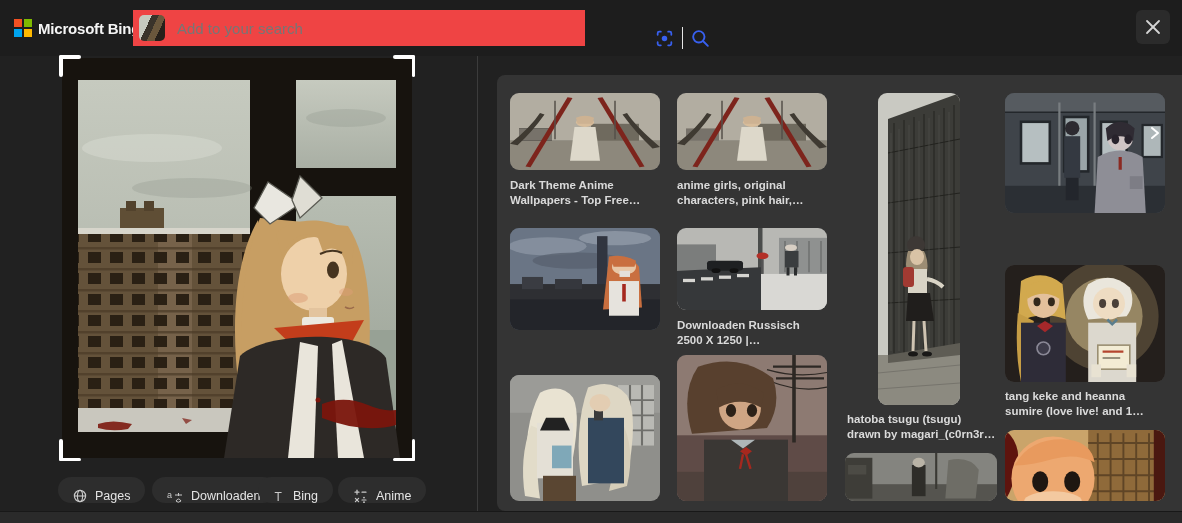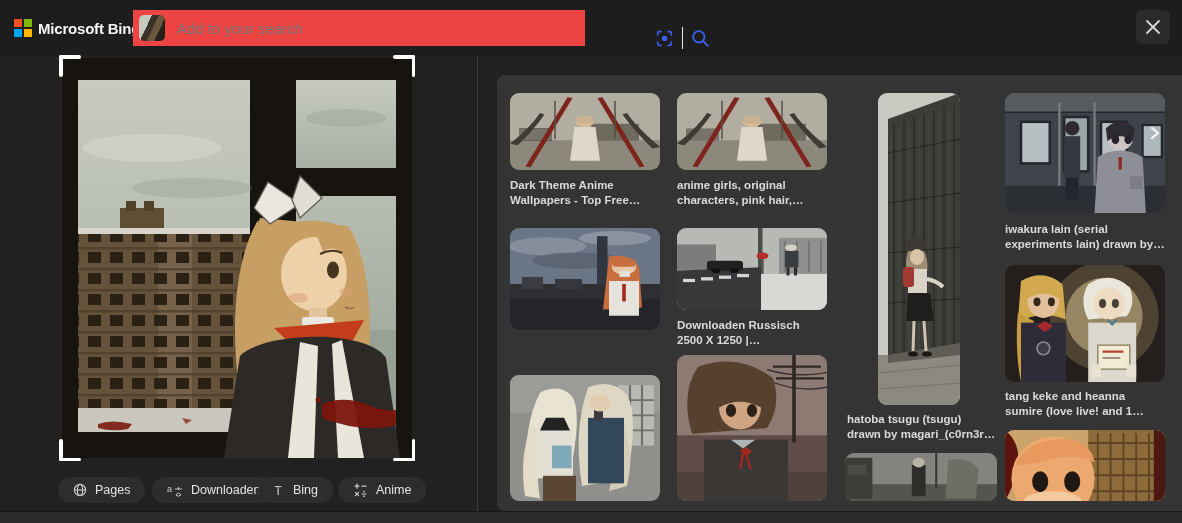--- a/index.html
+++ b/index.html
@@ -22,21 +22,21 @@
 
   
   .main-image{position:absolute;left:62px;top:58px;width:350px;height:400px;overflow:hidden;background:#17130e;}
   .main-image svg{display:block;width:100%;height:100%;}
   .crop-handle{position:absolute;width:22px;height:22px;}
   .crop-handle span{position:absolute;background:#fff;border-radius:2px;}
   .ch-h{width:22px;height:3.5px;}
   .ch-v{width:3.5px;height:22px;}
 
   .actions{position:absolute;left:0;top:477px;width:477px;height:26px;}
-  .pill{position:absolute;top:0;height:26px;display:inline-flex;align-items:center;gap:8px;padding:0 15px;background:#2d2d2d;border-radius:13px;color:#e4e4e4;font-size:12.5px;cursor:pointer;white-space:nowrap;}
+  .pill{position:absolute;top:0;height:26px;display:inline-flex;align-items:flex-end;gap:8px;padding:0 15px;background:#2d2d2d;border-radius:13px;color:#e4e4e4;font-size:12.5px;cursor:pointer;white-space:nowrap;}
   .pill svg{flex:0 0 auto;}
 
   
   .vdivider{position:absolute;left:477px;top:56px;width:1px;height:455px;background:#3c3c3c;}
   .panel{position:absolute;left:497px;top:75px;width:685px;height:436px;background:#343434;border-radius:8px 0 0 8px;overflow:hidden;}
   .thumb{position:absolute;border-radius:9px;overflow:hidden;background:#4a4a4a;cursor:pointer;}
   .thumb svg{display:block;width:100%;height:100%;}
   .cap{position:absolute;font-size:11.5px;line-height:15px;font-weight:700;color:#dadada;display:-webkit-box;-webkit-line-clamp:2;-webkit-box-orient:vertical;overflow:hidden;cursor:pointer;}
   .chev{position:absolute;display:flex;align-items:center;justify-content:center;cursor:pointer;}
 
@@ -440,21 +440,20 @@
         <path d="M58,40 q14,-8 28,0 l2,35 -32,0 Z" fill="#8e8e96"></path>
         <line x1="72" y1="40" x2="72" y2="48" stroke="#8b2a22" stroke-width="2"></line>
         <rect x="78" y="52" width="8" height="8" fill="#7d7d85"></rect>
       </svg>
     </div>
     <div class="chev" style="left:650px;top:50px;width:16px;height:16px">
       <svg width="16" height="16" viewBox="0 0 16 16">
           <polyline points="5,3 11,8 5,13" fill="none" stroke="#ffffff" stroke-width="2" stroke-linecap="round" stroke-linejoin="round"></polyline>
         </svg>
     </div>
-    <div class="cap" style="left:508px;top:147px;width:160px">iwakura lain (serial experiments lain) drawn by…</div>
 
     <div class="thumb" style="left:508px;top:190px;width:160px;height:117px">
       <svg viewBox="0 0 100 73" preserveAspectRatio="none">
         <rect width="100" height="73" fill="#241f1c"></rect>
         <circle cx="62" cy="32" r="34" fill="#6b5c42" opacity="0.6"></circle>
         <circle cx="62" cy="32" r="24" fill="#b5a378" opacity="0.7"></circle>
         <path d="M10,10 q14,-8 26,2 l2,22 q-16,-6 -30,2 Z" fill="#d2a94e"></path>
         <path d="M8,30 q-2,24 2,43 l8,0 q-2,-22 0,-38 Z" fill="#c69d45"></path>
         <ellipse cx="24" cy="22" rx="10" ry="11" fill="#e3c09b"></ellipse>
         <path d="M13,14 q11,-8 22,0 l-1,7 q-10,-6 -20,0 Z" fill="#d2a94e"></path>

